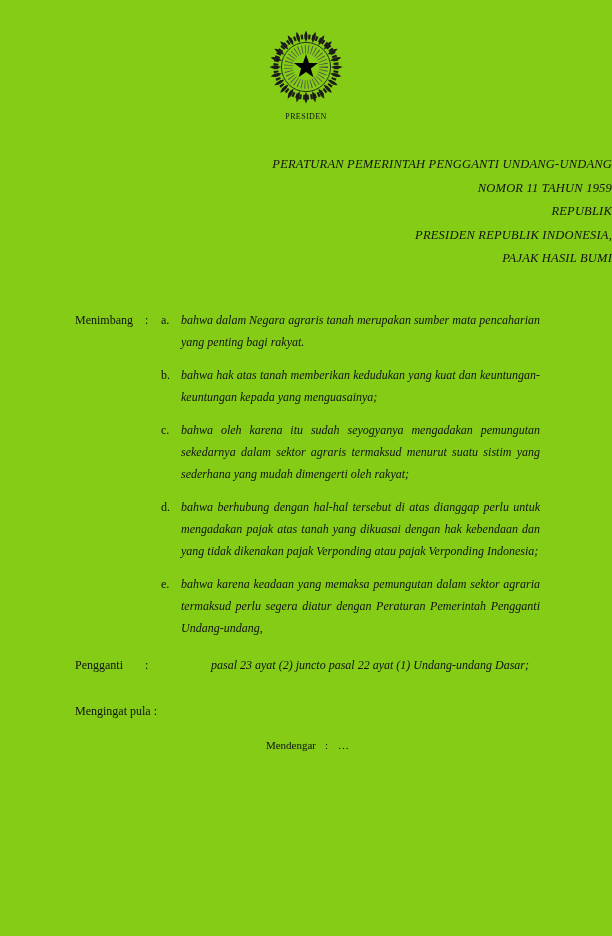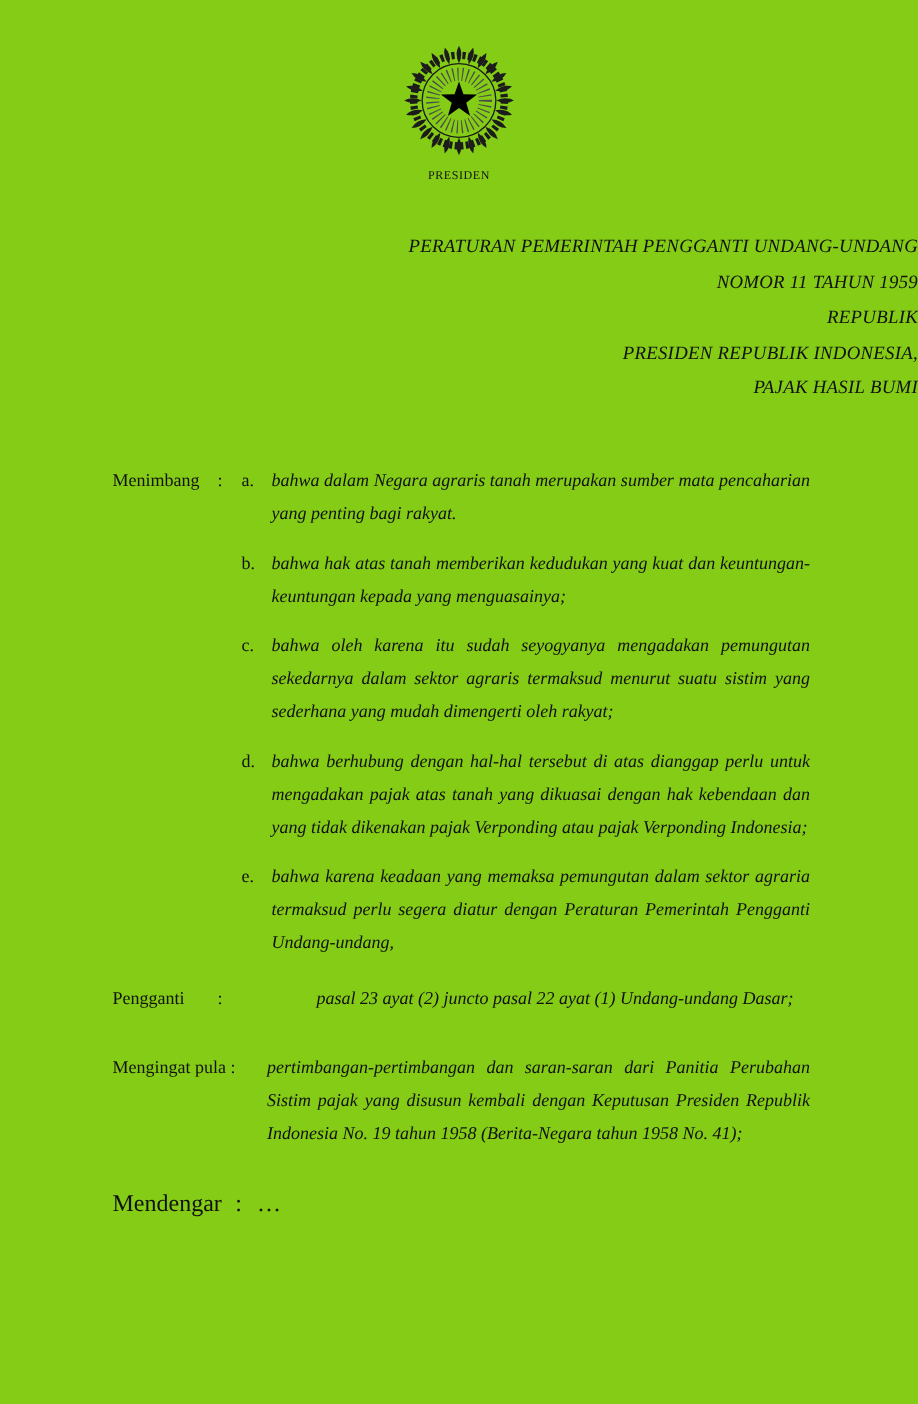--- a/index.html
+++ b/index.html
@@ -43,23 +43,23 @@
   .items { flex: 1; min-width: 0; }
   .item { display: flex; margin-bottom: 11px; }
   .item:last-child { margin-bottom: 0; }
   .marker { flex: 0 0 20px; }
   .itext { flex: 1; min-width: 0; text-align: justify; font-style: italic; }
   .mengingat { margin-top: 15px; }
   .mengingat .mtext { flex: 1; padding-left: 6px; margin-left: 44px; }
   .mengingat-pula { margin-top: 24px; justify-content: space-between; }
   .lblwide { flex: 0 0 103px; }
   .mendengar {
-    margin-top: 26px;
-    text-align: left;
-    font-size: 16px;
+    margin-top: 12px;
+    text-align: center;
+    font-size: 11px;
     line-height: 22px;
   }
   .mendengar .mcolon { margin: 0 10px 0 9px; }
 </style>
 </head>
 <body>
 
 <div class="page">
 
   <div class="emblem-wrap">
@@ -142,21 +142,20 @@
     </div>
 
     <div class="row mengingat">
       <div class="lbl">Pengganti</div>
       <div class="colon">:</div>
       <div class="itext mtext">pasal 23 ayat (2) juncto pasal 22 ayat (1) Undang-undang Dasar;</div>
     </div>
 
     <div class="row mengingat-pula">
       <div class="lblwide">Mengingat pula :</div>
-      <div class="itext">pertimbangan-pertimbangan dan saran-saran dari Panitia Perubahan Sistim pajak yang disusun kembali dengan Keputusan Presiden Republik Indonesia No. 19 tahun 1958 (Berita-Negara tahun 1958 No. 41);</div>
     </div>
 
     <div class="mendengar">
       <span>Mendengar</span><span class="mcolon">:</span><span>…</span>
     </div>
 
   </div>
 </div>
 
 </body></html>

